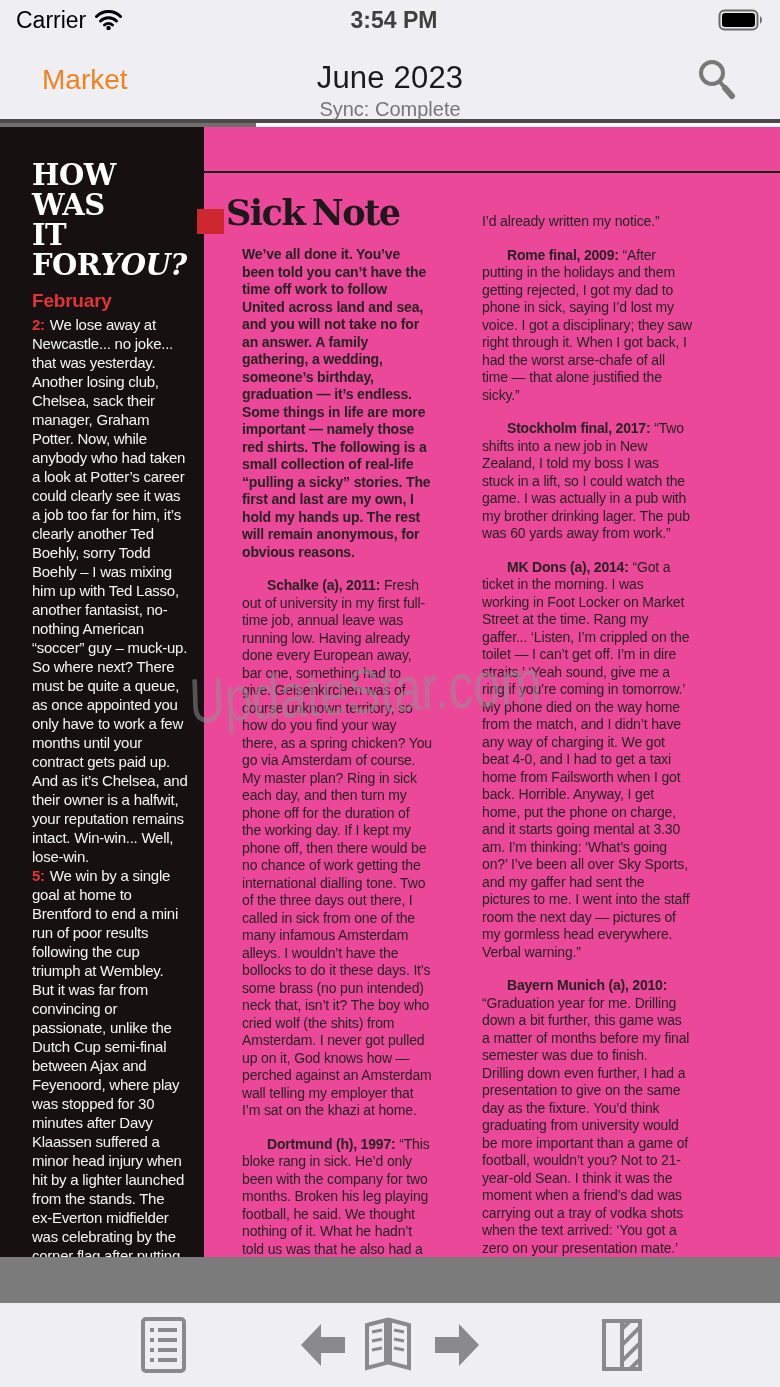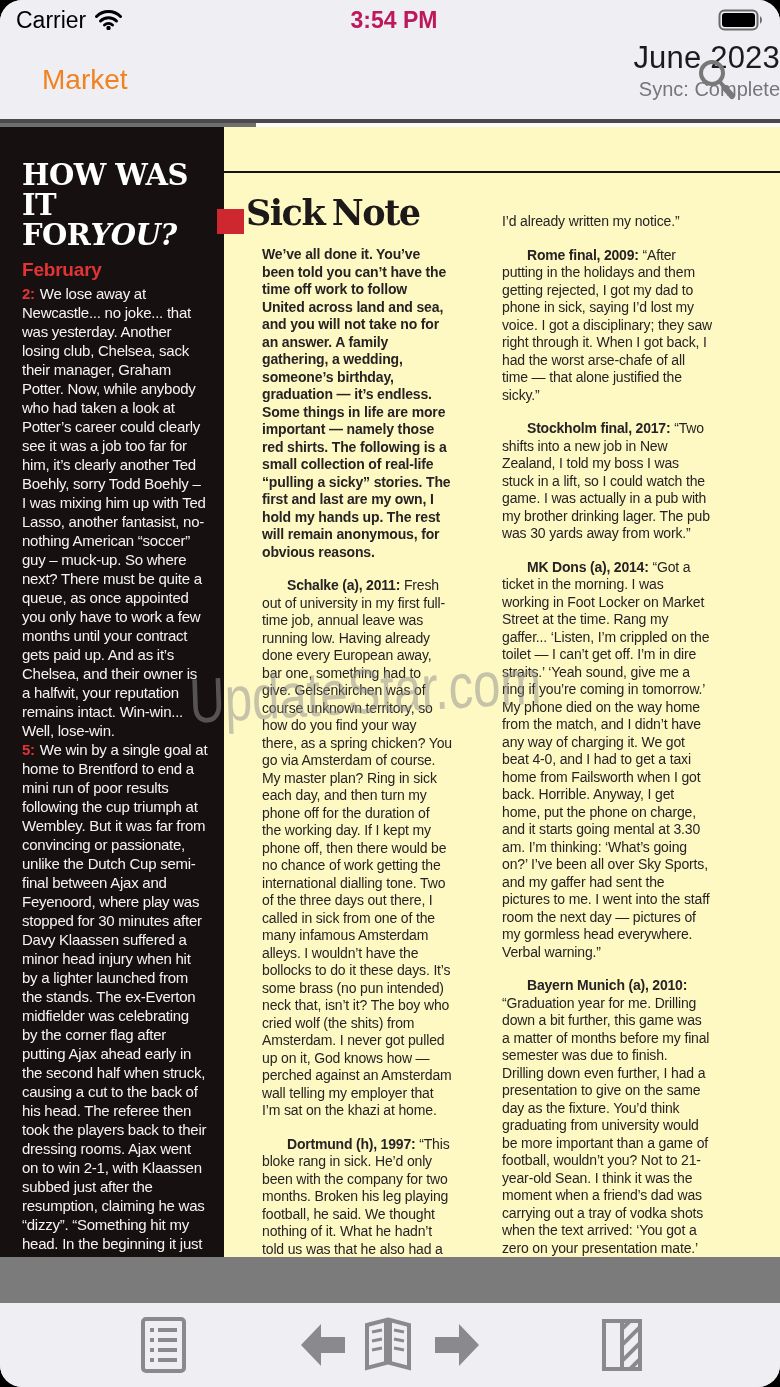--- a/index.html
+++ b/index.html
@@ -1,53 +1,53 @@
 <!DOCTYPE html>
 <html><head>
 <meta charset="utf-8">
 <style>
   html,body{margin:0;padding:0;background:#000;}
   .phone{width:780px;height:1387px;background:#fff;position:relative;overflow:hidden;
-         font-family:"Liberation Sans",sans-serif;border-radius:22px;-webkit-font-smoothing:antialiased;}
+         font-family:"Liberation Sans",sans-serif;-webkit-font-smoothing:antialiased;}
 
   
   .status-bar{height:40px;background:#efeef3;display:flex;align-items:center;padding:0 16px;
               position:relative;box-sizing:border-box;}
   .sb-left{display:flex;align-items:center;gap:9px;font-size:23px;color:#000;z-index:2;}
-  .sb-time{position:absolute;left:8px;right:0;text-align:center;font-size:23px;font-weight:bold;color:#be185d;}
+  .sb-time{position:absolute;left:8px;right:0;text-align:center;font-size:23px;font-weight:bold;color:#404040;}
   .sb-right{margin-left:auto;z-index:2;display:flex;align-items:center;}
 
   
   .nav-bar{height:79px;background:#efeef3;position:relative;}
   .issues{position:absolute;left:42px;top:24px;color:#f08320;font-size:28px;cursor:pointer;}
-  .nav-center{position:absolute;left:0;right:0;top:0;text-align:right;}
+  .nav-center{position:absolute;left:0;right:0;top:20px;text-align:center;}
   .nav-title{font-size:31px;color:#1b1b1d;letter-spacing:0.2px;}
   .nav-sub{font-size:20px;color:#76757b;margin-top:2px;}
   .search-btn{position:absolute;right:42px;top:18px;cursor:pointer;}
 
   
   .top-band{height:8px;}
   .band1{height:4px;background:#4a4a4a;}
   .band2{height:4px;display:flex;}
   .band2 .bl{width:256px;background:#6f6f6f;}
   .band2 .br{flex:1;background:#fbfbfb;}
 
   
   .page{height:1130px;display:flex;position:relative;overflow:hidden;background:#fff;}
 
-  .left-col{width:224px;height:100%;background:#161011;color:#f6f4f3;flex-shrink:0;
-            padding:33px 16px 0 22px;box-sizing:border-box;overflow:hidden;}
+  .left-col{width:204px;height:100%;background:#161011;color:#f6f4f3;flex-shrink:0;
+            padding:33px 16px 0 32px;box-sizing:border-box;overflow:hidden;}
   .lc-heading{font-family:"DejaVu Serif",serif;font-weight:bold;font-size:29px;line-height:1.04;
               color:#fff;margin:0 0 9px;letter-spacing:-0.5px;}
   .lc-heading i{}
   .month{color:#e23434;font-weight:bold;font-size:19px;margin:0 0 3px;letter-spacing:-0.2px;}
   .entry{margin:0;font-size:15px;line-height:19px;letter-spacing:-0.25px;}
   .entry .num{color:#e23434;font-weight:bold;margin-right:5px;}
 
-  .white-area{flex:1;position:relative;padding:0 20px 0 22px;box-sizing:border-box;background:#fef9c3;}
+  .white-area{flex:1;position:relative;padding:0 20px 0 22px;box-sizing:border-box;background:#ec4899;}
   .rule{position:absolute;top:44px;left:0;right:0;height:2px;background:#141414;}
   .red-sq{position:absolute;top:82px;left:-7px;width:27px;height:25px;background:#ce2730;}
   .cols{display:flex;gap:18px;}
   .mid-col{width:222px;flex-shrink:0;padding-top:68px;}
   .article-title{font-family:"DejaVu Serif",serif;font-weight:bold;font-size:35px;color:#1d191a;
                  letter-spacing:-1.5px;word-spacing:-3px;margin:0 0 15px;line-height:1;}
   .intro,.para{font-size:14px;line-height:17.5px;letter-spacing:-0.15px;color:#272324;margin:16px;}
   .intro{font-weight:bold;}
   .para{text-indent:13px;}
   .para b{letter-spacing:-0.2px;padding-left:12px;}
@@ -153,21 +153,21 @@
               <p class="para"><b>Dortmund (h), 1997:</b> <span>“This bloke rang in sick. He’d only been with the company for two months. Broken his leg playing football, he said. We thought nothing of it. What he hadn’t told us was that he also had a second job — carrying the stretcher on at Old Trafford. An early injury scare and the camera shoots to the touchline and guess who’s running over, stretcher in hand? Everyone saw it, my boss included. When I opened up the next morning — his car was at the front, along with its keys posted through the letterbox. Given his marching orders.”</span></p>
 
             </div>
         </div>
         <div class="right-col">
           <p class="para cont">I’d already written my notice.”</p>
           <div>
 
               <p class="para"><b>Rome final, 2009:</b> <span>“After putting in the holidays and them getting rejected, I got my dad to phone in sick, saying I’d lost my voice. I got a disciplinary; they saw right through it. When I got back, I had the worst arse-chafe of all time — that alone justified the sicky.”</span></p>
 
-              <p class="para"><b>Stockholm final, 2017:</b> <span>“Two shifts into a new job in New Zealand, I told my boss I was stuck in a lift, so I could watch the game. I was actually in a pub with my brother drinking lager. The pub was 30 yards away from work.”</span></p>
+              <p class="para"><b>Stockholm final, 2017:</b> <span>“Two shifts into a new job in New Zealand, I told my boss I was stuck in a lift, so I could watch the game. I was actually in a pub with my brother drinking lager. The pub was 60 yards away from work.”</span></p>
 
               <p class="para"><b>MK Dons (a), 2014:</b> <span>“Got a ticket in the morning. I was working in Foot Locker on Market Street at the time. Rang my gaffer... ‘Listen, I’m crippled on the toilet — I can’t get off. I’m in dire straits.’ ‘Yeah sound, give me a ring if you’re coming in tomorrow.’ My phone died on the way home from the match, and I didn’t have any way of charging it. We got beat 4-0, and I had to get a taxi home from Failsworth when I got back. Horrible. Anyway, I get home, put the phone on charge, and it starts going mental at 3.30 am. I’m thinking: ‘What’s going on?’ I’ve been all over Sky Sports, and my gaffer had sent the pictures to me. I went into the staff room the next day — pictures of my gormless head everywhere. Verbal warning.”</span></p>
 
               <p class="para"><b>Bayern Munich (a), 2010:</b> <span>“Graduation year for me. Drilling down a bit further, this game was a matter of months before my final semester was due to finish. Drilling down even further, I had a presentation to give on the same day as the fixture. You’d think graduating from university would be more important than a game of football, wouldn’t you? Not to 21-year-old Sean. I think it was the moment when a friend’s dad was carrying out a tray of vodka shots when the text arrived: ‘You got a zero on your presentation mate.’ Well, I’d expect so: Munich is roughly 944 miles away from the University of Central Lancashire. When I returned, I was told I would need to resit that module, to graduate. This also meant that I couldn’t graduate with the people from my course — I had to graduate in December. I honestly can’t remember the excuse I gave to my parents to divert any suspicion. Pure cock-and-bull. I’m sure my dad probably knew.”</span></p>
             </div>
           <p class="sig">Sean</p>
         </div>
       </div>
     </div>
 

